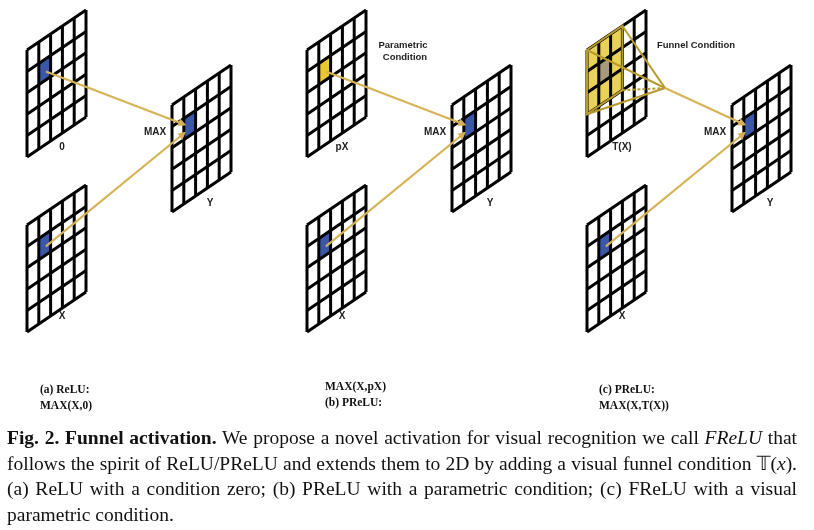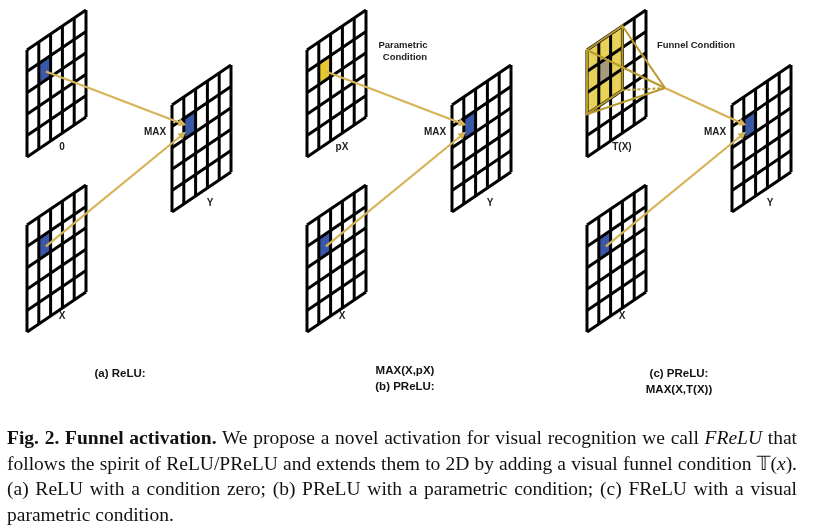--- a/index.html
+++ b/index.html
@@ -1,20 +1,20 @@
 <!DOCTYPE html>
 <html><head>
 <meta charset="utf-8">
 <style>
   html, body { margin: 0; padding: 0; background: #ffffff; }
   body { width: 814px; height: 530px; position: relative; overflow: hidden; }
   #fig { position: absolute; left: 0; top: 0; width: 814px; height: 350px; }
   .lbl { font-family: "Liberation Sans", sans-serif; font-weight: bold; font-size: 10px; fill: #222; }
   .lbl-sm { font-family: "Liberation Sans", sans-serif; font-weight: bold; font-size: 9.5px; fill: #222; }
-  .sub { position: absolute; font-family: Liberation Sans, sans-serif; font-weight: bold; font-size: 11.5px; color: #111; text-align: center; line-height: 16px; width: 160px; }
+  .sub { position: absolute; font-family: Liberation Serif, serif; font-weight: bold; font-size: 11.5px; color: #111; text-align: left; line-height: 16px; width: 160px; margin-top: 16px; }
   .caption { position: absolute; left: 7px; top: 425px; width: 790px; font-family: "Liberation Serif", serif; font-size: 19.5px; line-height: 25.5px; color: #111; text-align: justify; }
   .caption .hd { font-weight: bold; }
   .caption i { font-style: italic; }
 </style>
 </head>
 <body>
 
 <svg id="fig" viewBox="0 0 814 350" xmlns="http://www.w3.org/2000/svg">
   <defs>
     <marker id="arrowhead" markerWidth="8" markerHeight="8" refX="6" refY="4" orient="auto" markerUnits="userSpaceOnUse">
@@ -199,20 +199,21 @@
         <text x="622" y="319" class="lbl" text-anchor="middle">X</text>
         <text x="770" y="206" class="lbl" text-anchor="middle">Y</text>
         <text x="715" y="135" class="lbl" text-anchor="middle">MAX</text>
         <text x="696" y="48" class="lbl-sm" text-anchor="middle">Funnel Condition</text>
       </g>
     </g>
 </svg>
 
 <div class="sub" style="left:40px; top:365px;">
   <div>(a) ReLU:</div>
+  <div>MAX(X,0)</div>
 </div>
 <div class="sub" style="left:325px; top:362px;">
   <div>MAX(X,pX)</div>
   <div>(b) PReLU:</div>
 </div>
 <div class="sub" style="left:599px; top:365px;">
   <div>(c) PReLU:</div>
   <div>MAX(X,T(X))</div>
 </div>
 

